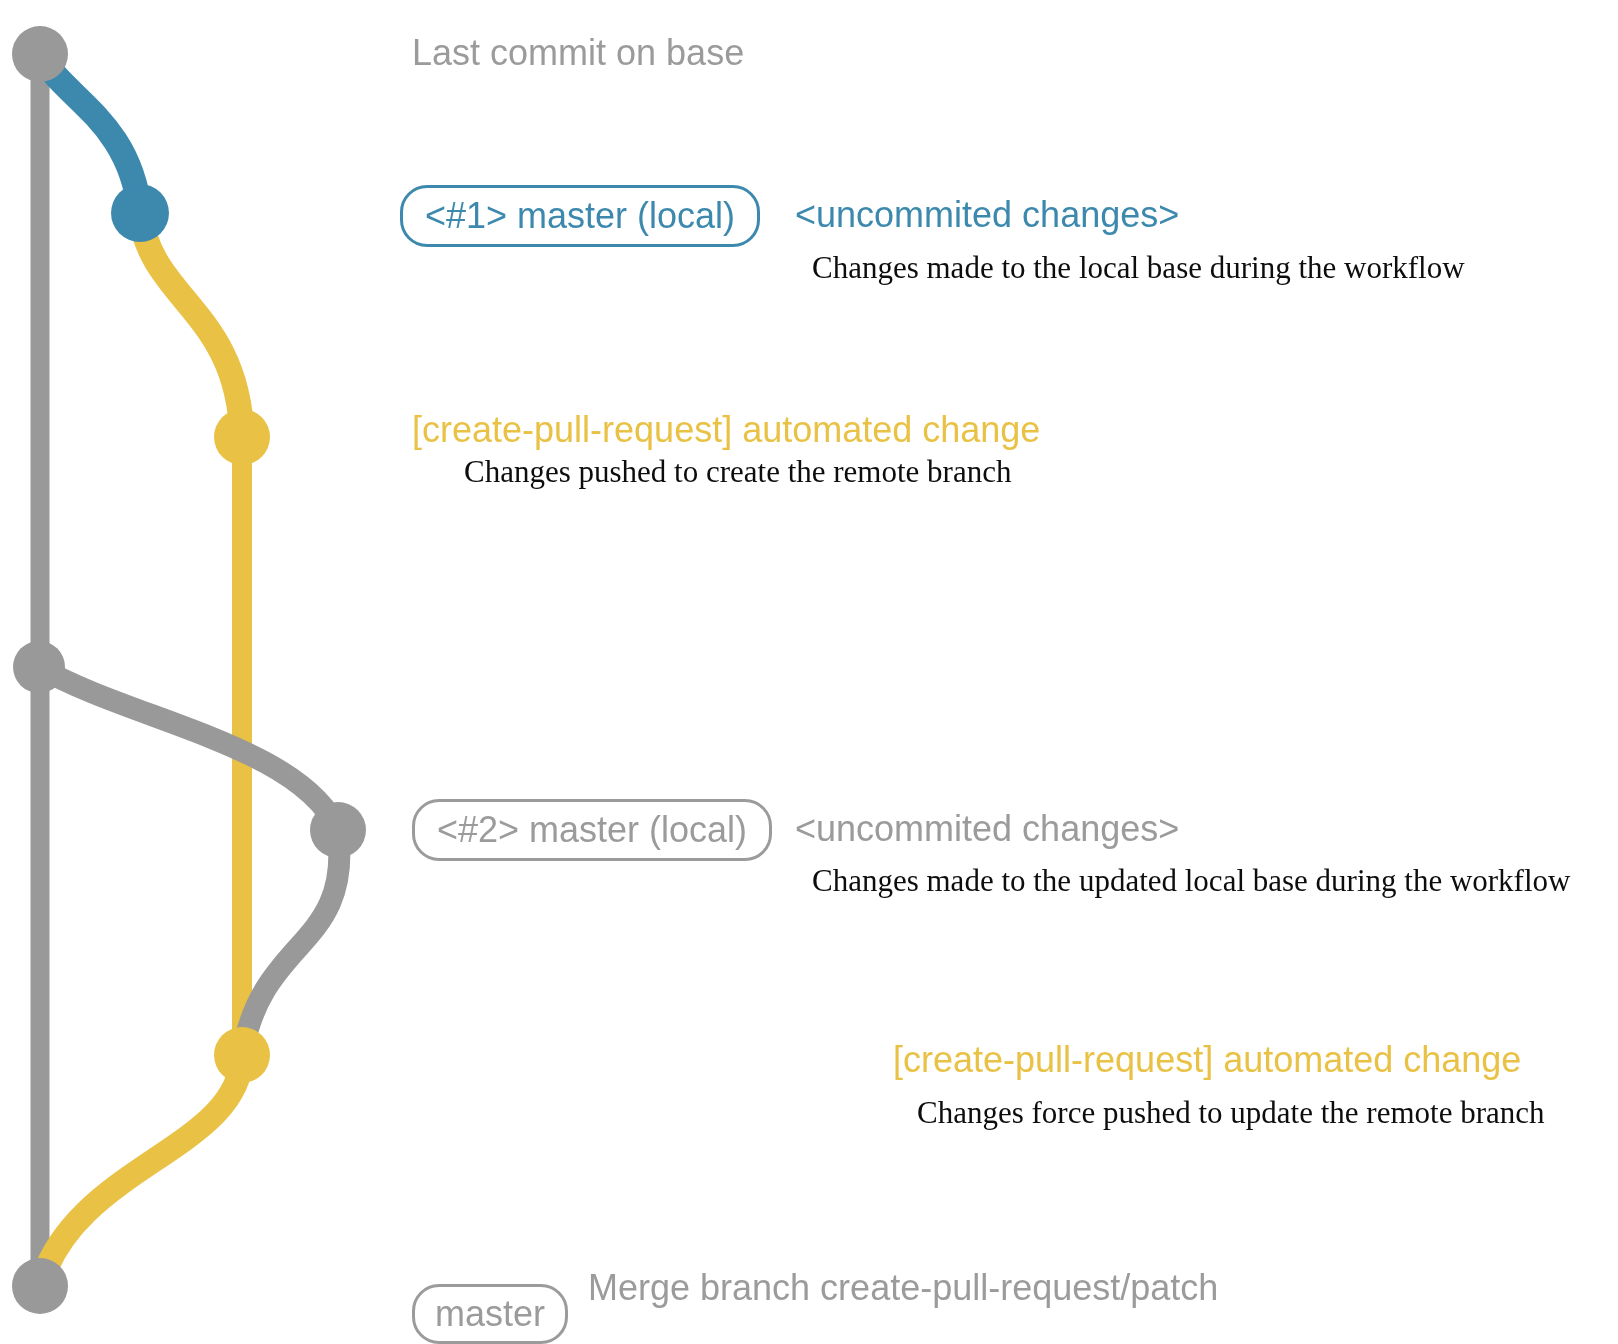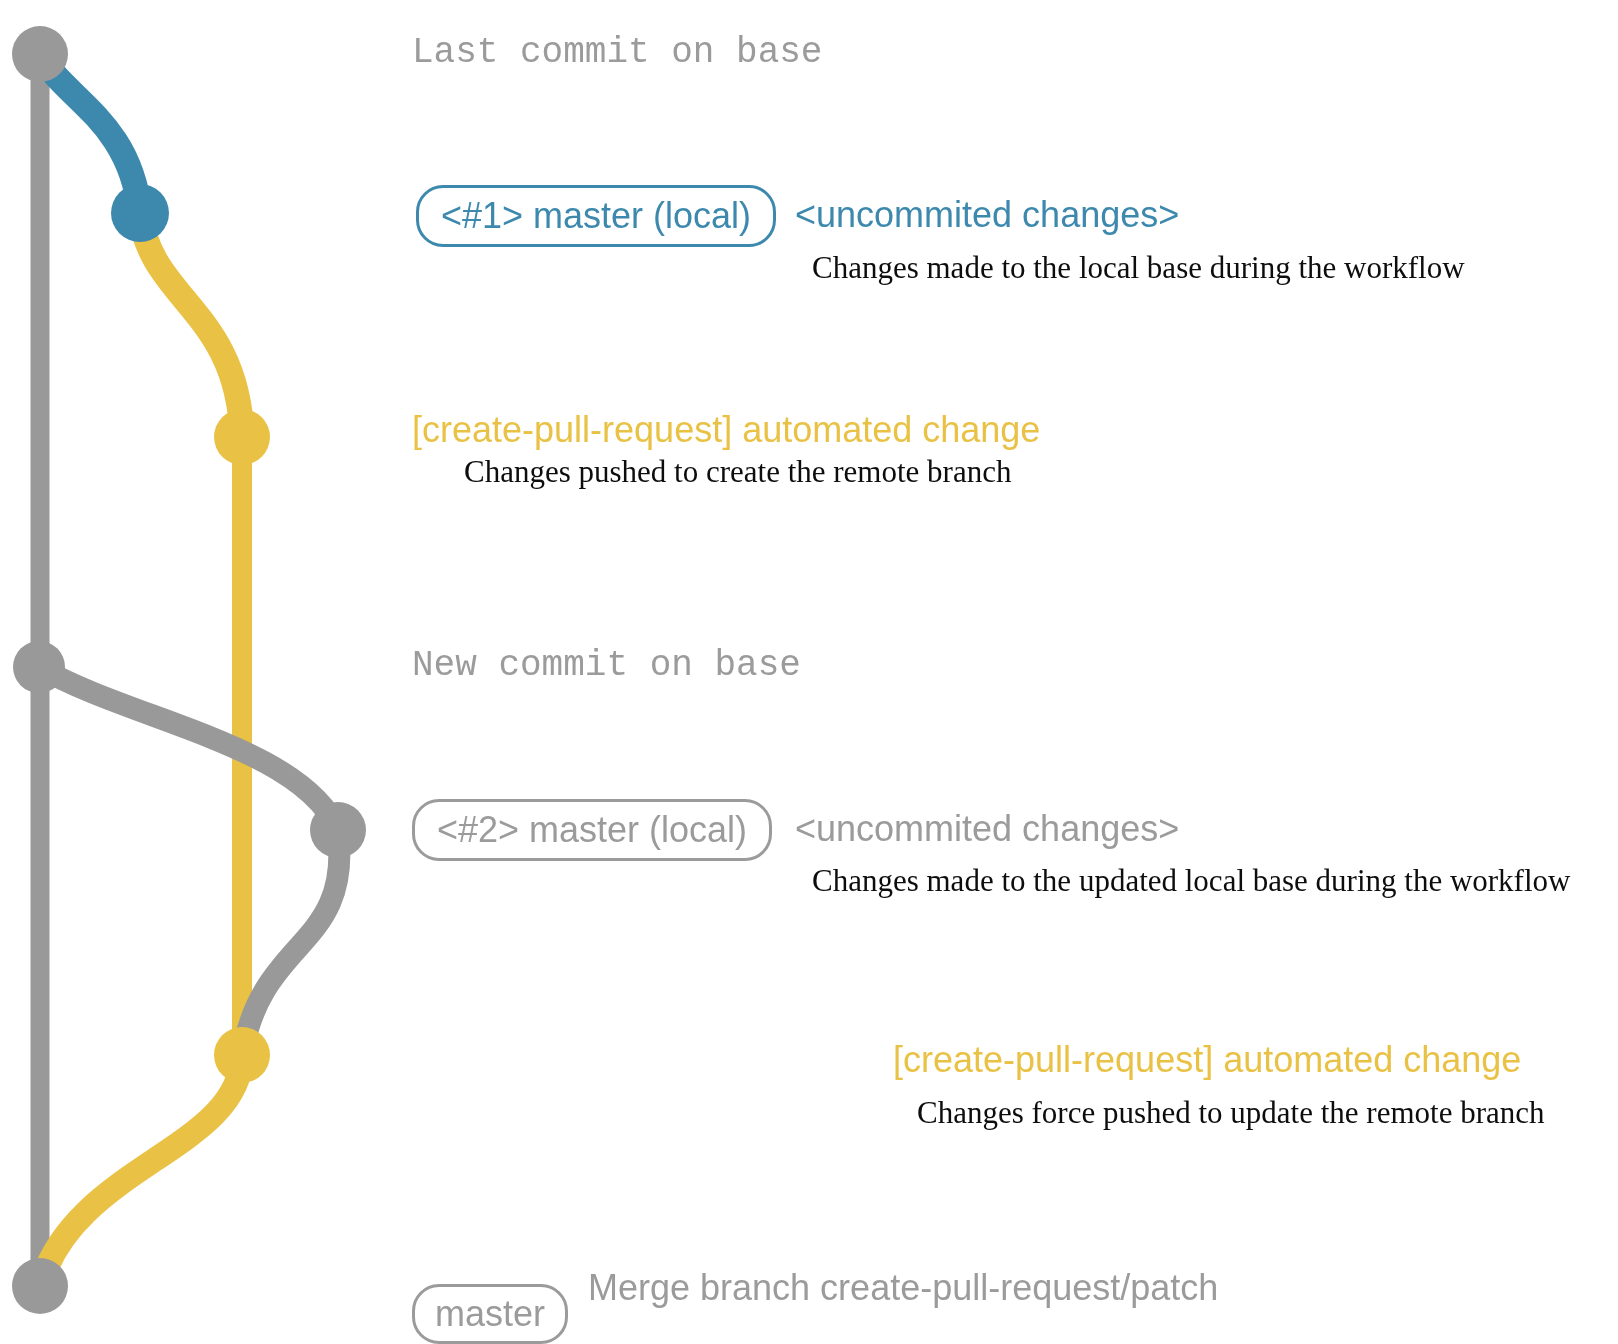--- a/index.html
+++ b/index.html
@@ -7,21 +7,21 @@
   body {
     width:1618px; height:1344px;
     font-family:"Liberation Sans", sans-serif;
     position:relative; overflow:hidden;
   }
   .canvas { position:relative; width:1618px; height:1344px; background:var(--background,#fff); }
   svg.graph { position:absolute; left:0; top:0; }
 
   .gray-label {
     position:absolute; font-size:36px; color:var(--text-gray,#9b9b9b);
-    white-space:nowrap; line-height:42px;font-family:Liberation Mono, monospace;
+    white-space:nowrap; line-height:42px;
   }
   .badge {
     position:absolute; display:flex; align-items:center; justify-content:center;
     border:3px solid; border-radius:27px; font-size:36px; white-space:nowrap;
     background:var(--background,#fff);
   }
   .badge-blue   { color:var(--branch-blue,#3d89ae);  border-color:var(--branch-blue,#3d89ae); }
   .badge-gray   { color:var(--text-gray,#9b9b9b);    border-color:var(--text-gray,#9b9b9b); }
   .badge-yellow { color:var(--branch-yellow,#e9c245);border-color:var(--branch-yellow,#e9c245); }
   .note {
@@ -30,21 +30,21 @@
   .note-blue   { color:var(--branch-blue,#3d89ae); }
   .note-gray   { color:var(--text-gray,#9b9b9b); }
   .note-yellow { color:var(--branch-yellow,#e9c245); }
   .desc {
     position:absolute; font-family:"Liberation Serif", serif; font-size:31px;
     color:var(--description-black,#0d0d0d); white-space:nowrap; line-height:36px;
   }
 
   
   #lbl-top  { left:412px; top:32px;  }
-  #badge1   { left:416px; top:185px; width:360px; height:62px; }
+  #badge1   { left:400px; top:185px; width:360px; height:62px; }
   #note1    { left:795px; top:194px; }
   #desc1    { left:812px; top:250px; }
   #note2    { left:412px; top:409px; }
   #desc2    { left:432px; top:454px;margin-left:32px; }
   #lbl-mid  { left:412px; top:645px; }
   #badge2   { left:412px; top:799px; width:360px; height:62px; }
   #note3    { left:795px; top:808px; }
   #desc3    { left:812px; top:863px; }
   #badge3   { left:412px; top:1030px; width:455px; height:60px; }
   #note4    { left:893px; top:1039px; }
@@ -86,21 +86,20 @@
 
   <div id="badge1" class="badge badge-blue">
     <span>&lt;#1&gt; master (local)</span>
   </div>
   <div id="note1" class="note note-blue">&lt;uncommited changes&gt;</div>
   <div id="desc1" class="desc">Changes made to the local base during the workflow</div>
 
   <div id="note2" class="note note-yellow">[create-pull-request] automated change</div>
   <div id="desc2" class="desc">Changes pushed to create the remote branch</div>
 
-  <div id="lbl-mid" class="gray-label">New commit on base</div>
 
   <div id="badge2" class="badge badge-gray">
     <span>&lt;#2&gt; master (local)</span>
   </div>
   <div id="note3" class="note note-gray">&lt;uncommited changes&gt;</div>
   <div id="desc3" class="desc">Changes made to the updated local base during the workflow</div>
 
   <div id="note4" class="note note-yellow">[create-pull-request] automated change</div>
   <div id="desc4" class="desc">Changes force pushed to update the remote branch</div>
 

